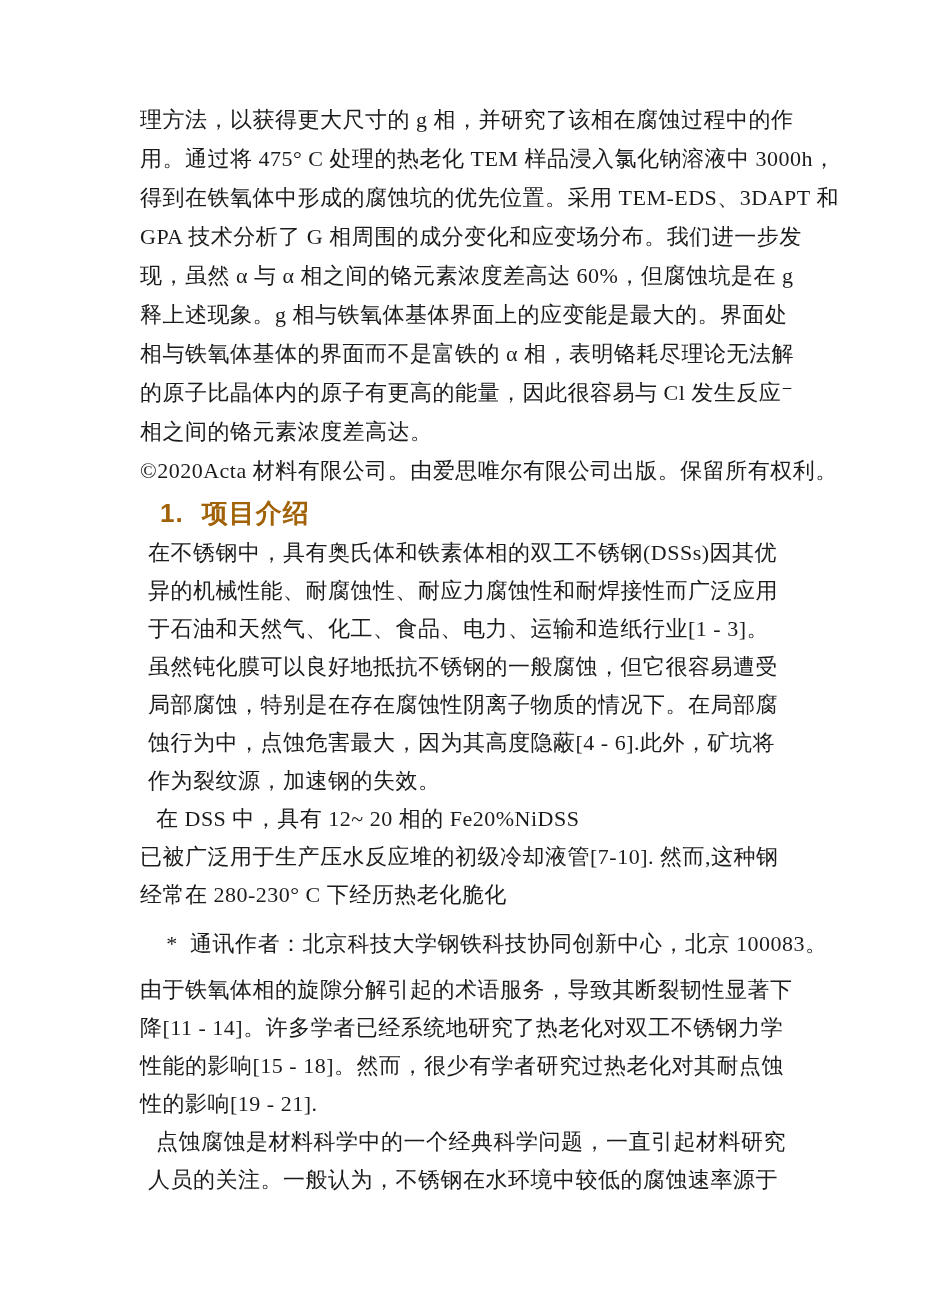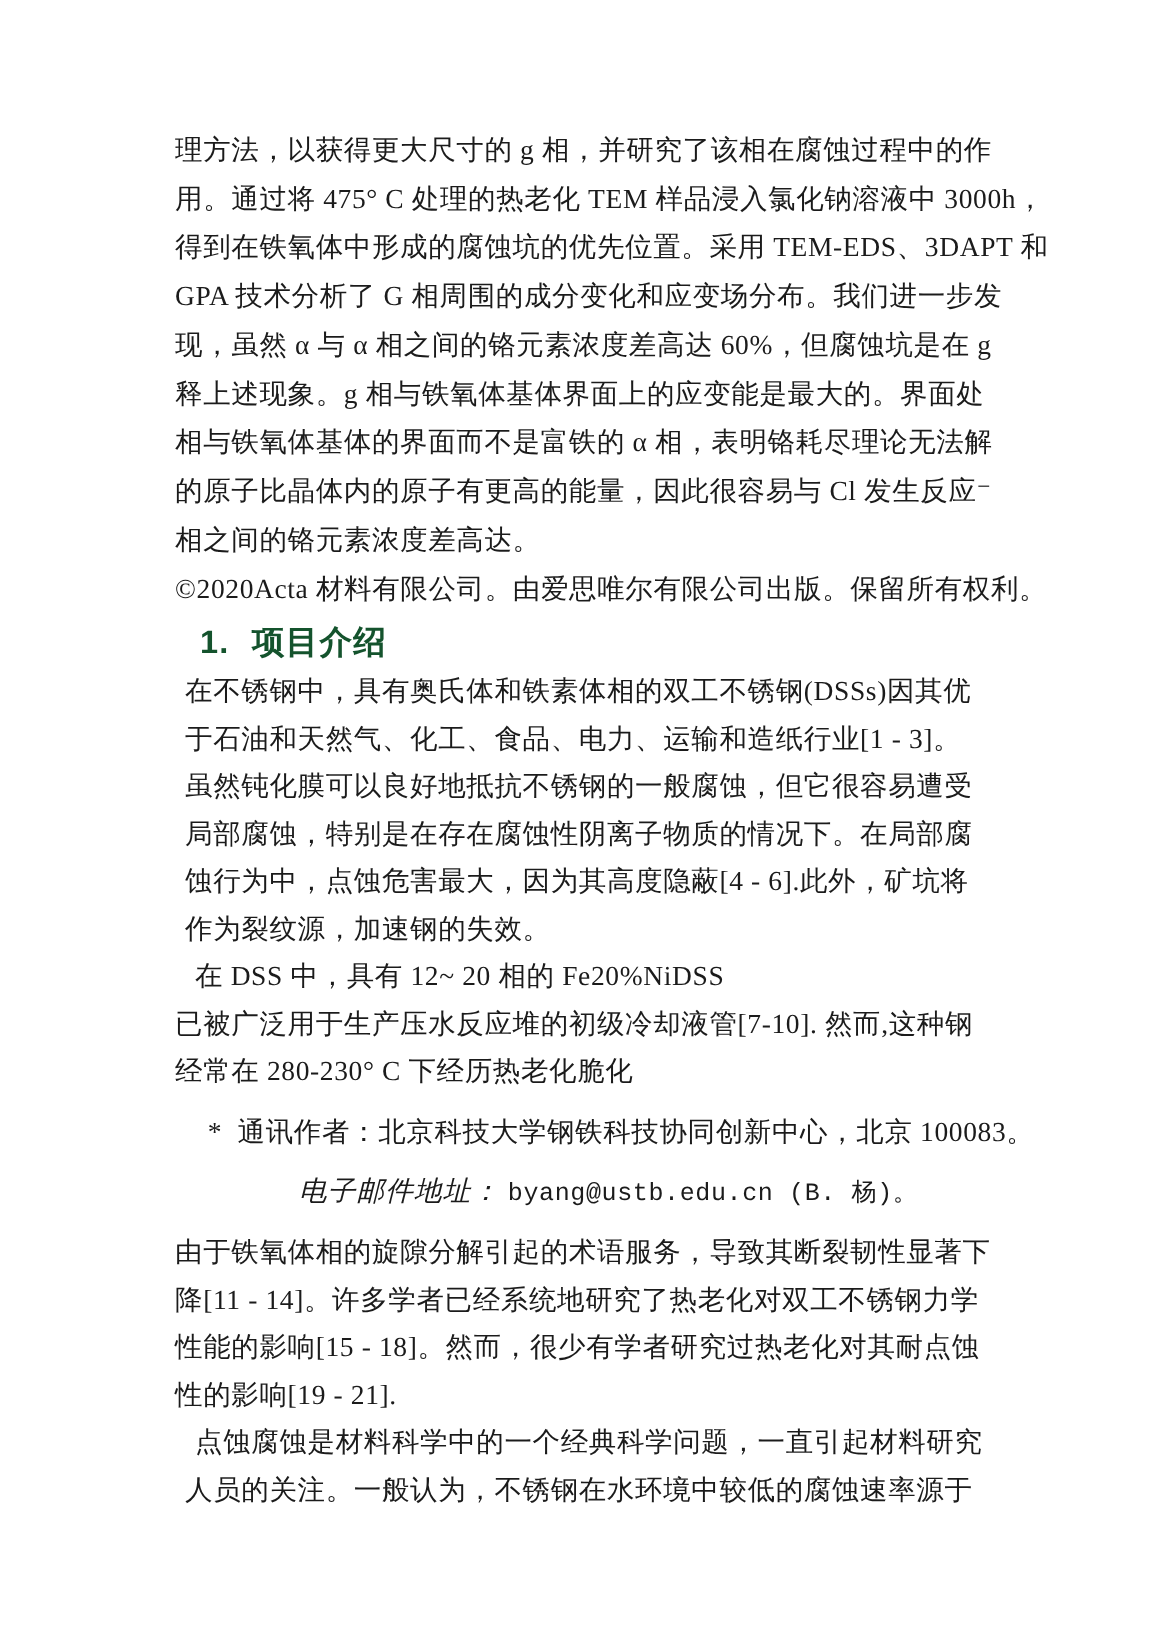--- a/index.html
+++ b/index.html
@@ -34,21 +34,21 @@
   
   .shift-sm { padding-left: 8px; }
   
   .indent-1 { padding-left: 16px; }
   .section-heading {
     margin: 4px 0 2px 20px;
     font-family: "Liberation Sans", "DejaVu Sans", sans-serif;
     font-weight: bold;
     font-size: 26px;
     line-height: 38px;
-    color: #14532d;
+    color: #a16207;
     letter-spacing: 1px;
   }
   .section-heading .num { margin-right: 18px; }
   .footnote { margin: 6px 0 4px 0; text-align: center; }
   .footnote .line { line-height: 47px; }
   .fn-corresponding { padding-left: 14px; }
   .fn-marker {
     display: inline-block;
     width: 36px;
     font-size: 22px;
@@ -78,39 +78,37 @@
   </div>
 
   <div class="line copyright">©2020Acta 材料有限公司。由爱思唯尔有限公司出版。保留所有权利。</div>
 
   <h2 class="section-heading">
     <span class="num">1.</span><span>项目介绍</span>
   </h2>
 
   <div class="para">
     <div class="line shift-sm">在不锈钢中，具有奥氏体和铁素体相的双工不锈钢(DSSs)因其优</div>
+    <div class="line shift-sm">异的机械性能、耐腐蚀性、耐应力腐蚀性和耐焊接性而广泛应用</div>
     <div class="line shift-sm">于石油和天然气、化工、食品、电力、运输和造纸行业[1 - 3]。</div>
     <div class="line shift-sm">虽然钝化膜可以良好地抵抗不锈钢的一般腐蚀，但它很容易遭受</div>
     <div class="line shift-sm">局部腐蚀，特别是在存在腐蚀性阴离子物质的情况下。在局部腐</div>
     <div class="line shift-sm">蚀行为中，点蚀危害最大，因为其高度隐蔽[4 - 6].此外，矿坑将</div>
     <div class="line shift-sm">作为裂纹源，加速钢的失效。</div>
   </div>
 
   <div class="para">
     <div class="line indent-1">在 DSS 中，具有 12~ 20 相的 Fe20%NiDSS</div>
     <div class="line">已被广泛用于生产压水反应堆的初级冷却液管[7-10]. 然而,这种钢</div>
     <div class="line">经常在 280-230° C 下经历热老化脆化</div>
   </div>
 
   <div class="footnote">
     <div class="line fn-corresponding">
       <span class="fn-marker">*</span><span>通讯作者：北京科技大学钢铁科技协同创新中心，北京 100083。</span>
-    </div>
-    <div class="line fn-email">
-      <span class="email-label">电子邮件地址：</span> <span class="email-value">byang@ustb.edu.cn (B. 杨)。</span>
     </div>
   </div>
 
   <div class="para">
     <div class="line">由于铁氧体相的旋隙分解引起的术语服务，导致其断裂韧性显著下</div>
     <div class="line">降[11 - 14]。许多学者已经系统地研究了热老化对双工不锈钢力学</div>
     <div class="line">性能的影响[15 - 18]。然而，很少有学者研究过热老化对其耐点蚀</div>
     <div class="line">性的影响[19 - 21].</div>
   </div>
 

